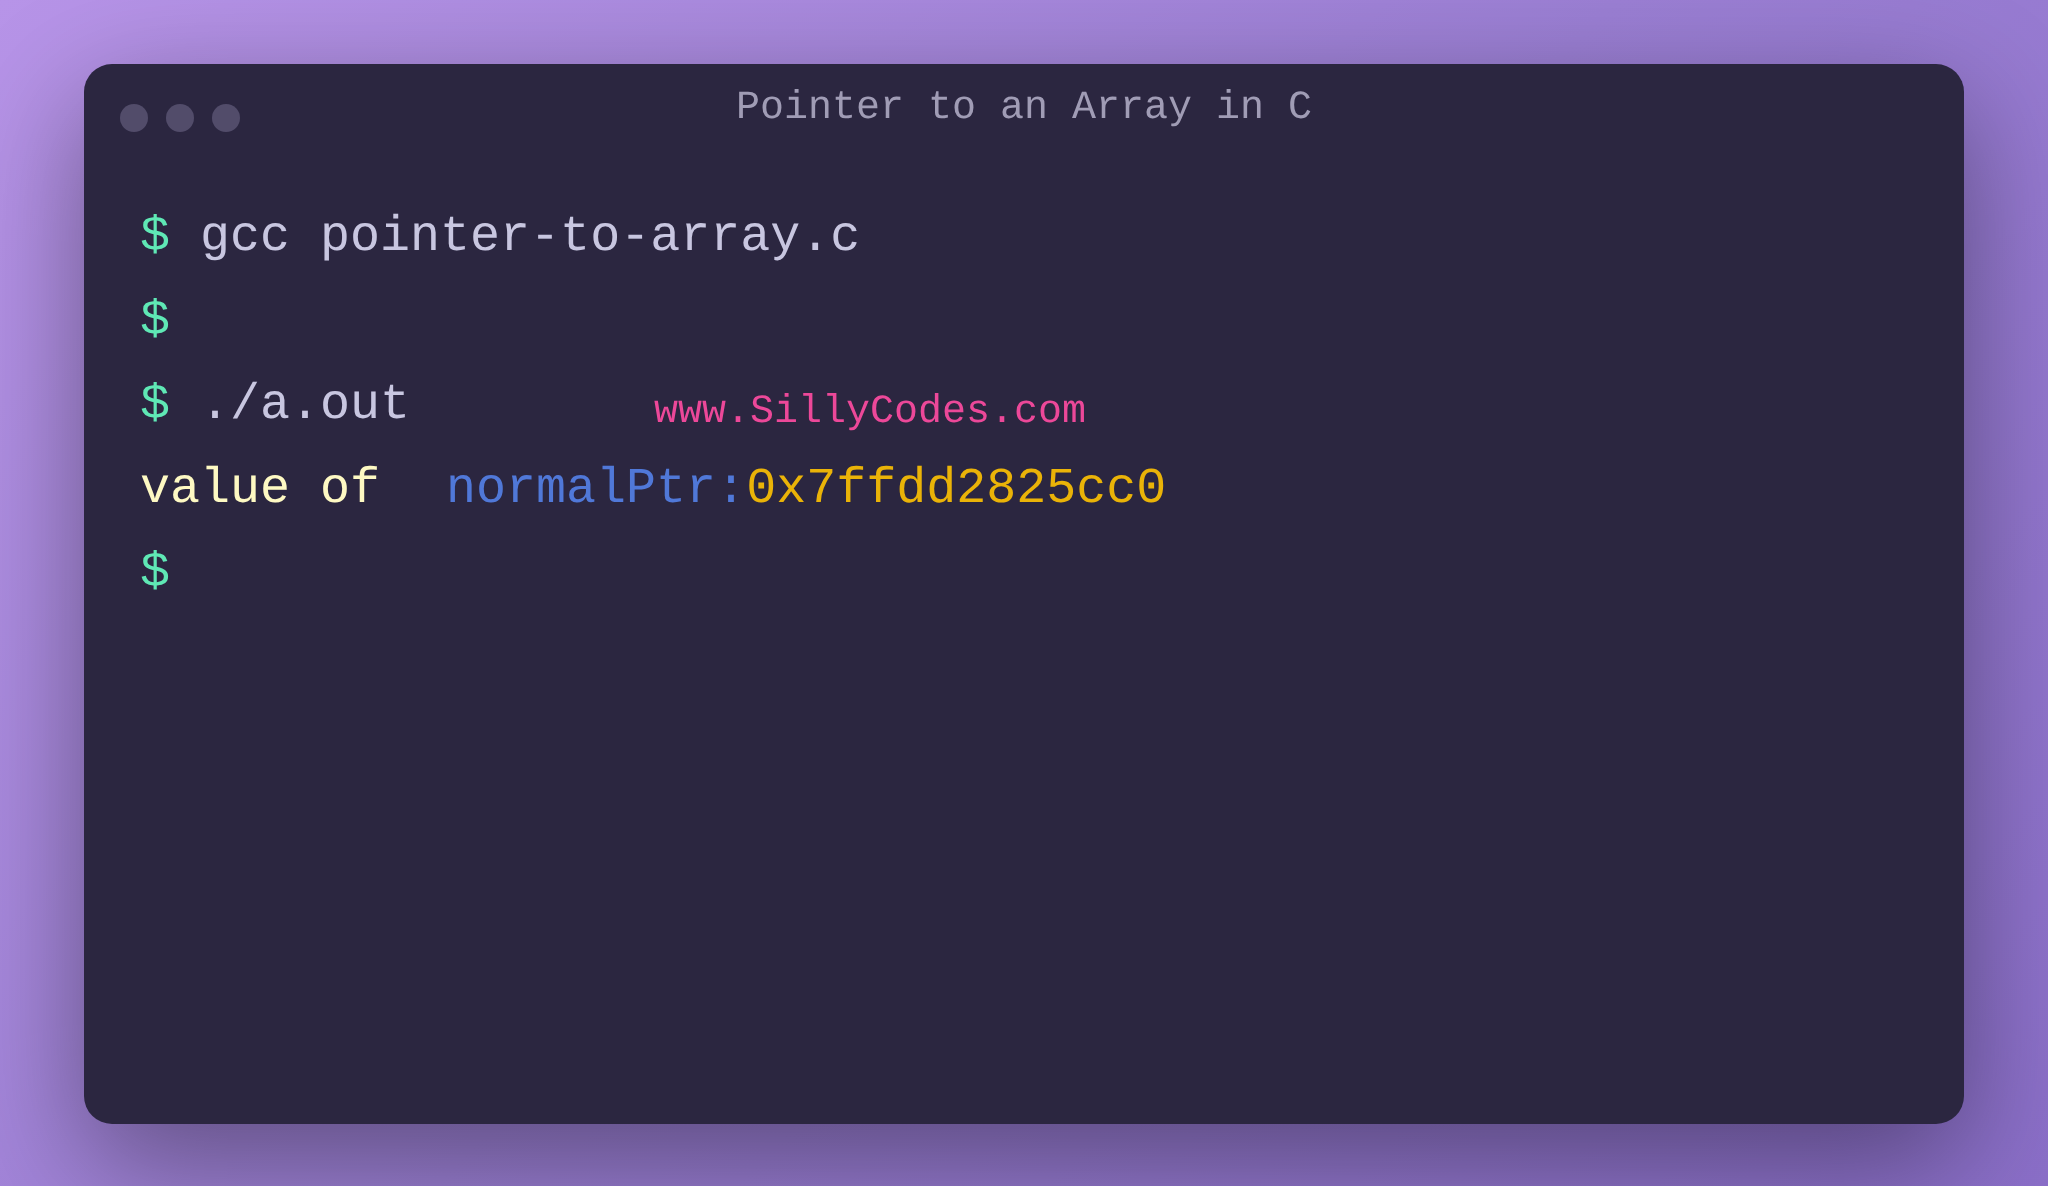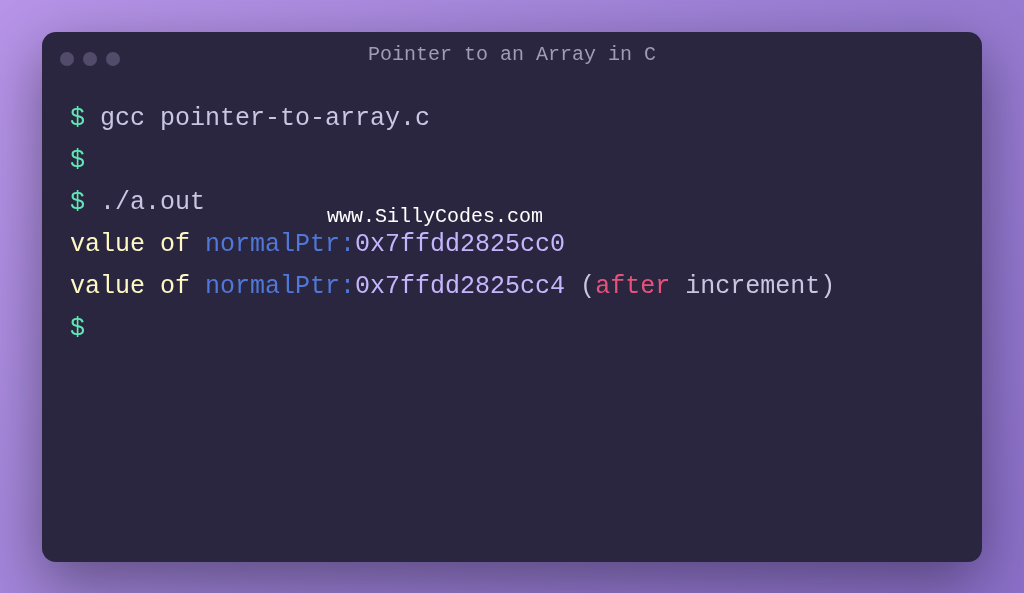--- a/index.html
+++ b/index.html
@@ -79,42 +79,43 @@
     .command {
       color: #c8c6e0;
     }
     
     .output-text {
       color: #fef9c3;
     }
     
     .var-name {
       color: #5078d8;
+      margin-left: 18px;
     }
     
     .hex-value {
-      color: #c4b5fd;
+      color: #eab308;
       text-align: center;
     }
     
     .keyword {
       color: #e8527a;
     }
     
     .paren {
       color: #c8c6e0;
     }
     
     .watermark {
       position: absolute;
-      color: #ffffff;
+      color: #ec4899;
       font-size: 20px;
       font-weight: 400;
       left: 285px;
-      top: 127px;
+      top: 117px;
     }
   </style>
 </head>
 <body>
 
 <div class="terminal-window">
   <div class="title-bar">
     <div class="window-controls">
       <div class="window-dot"></div>
       <div class="window-dot"></div>
@@ -136,22 +137,19 @@
 
     <div class="line">
       <span class="prompt">$</span><span class="command"> <span>./a.out</span></span>
     </div>
 
     <div class="line">
       <span class="output-text">value of </span><span class="var-name">normalPtr:</span><span class="hex-value">0x7ffdd2825cc0</span>
     </div>
 
 
-    <div class="line">
-      <span class="output-text">value of </span><span class="var-name">normalPtr:</span><span class="hex-value">0x7ffdd2825cc4</span><span class="paren"> (</span><span class="keyword">after</span><span class="paren"> increment)</span>
-    </div>
 
 
     <div class="line">
       <span class="prompt">$</span>
     </div>
   </div>
 </div>
 
 </body></html>

